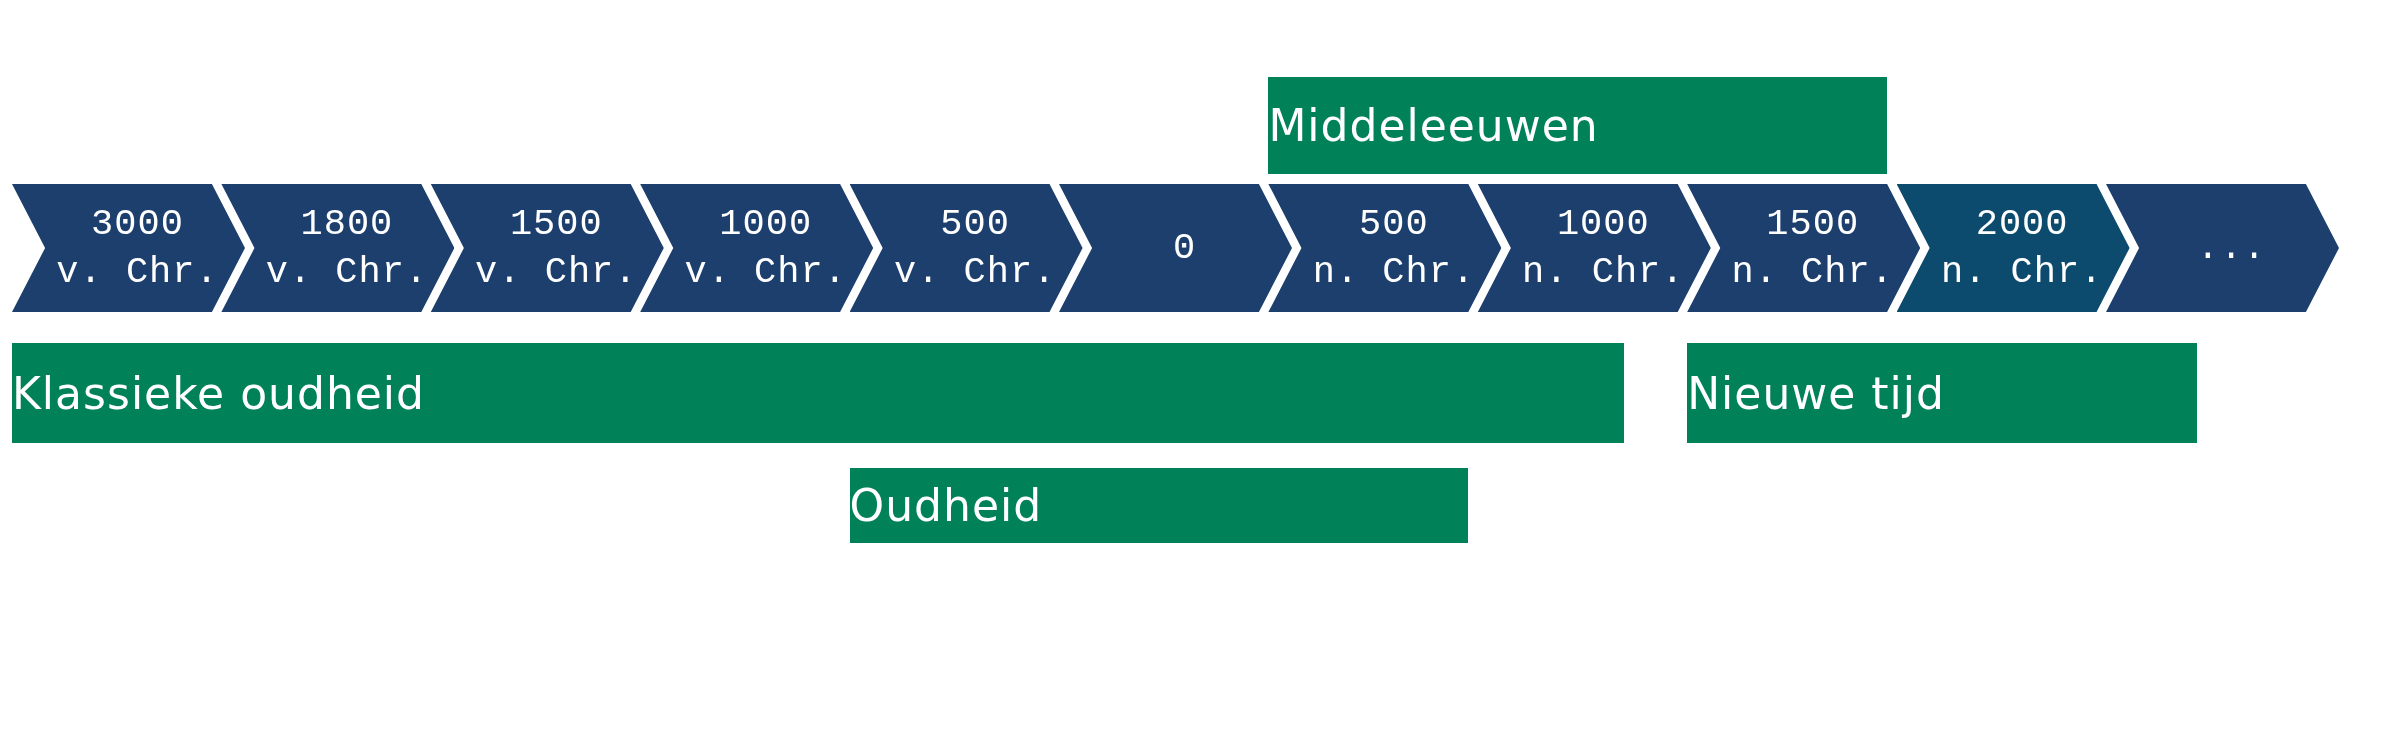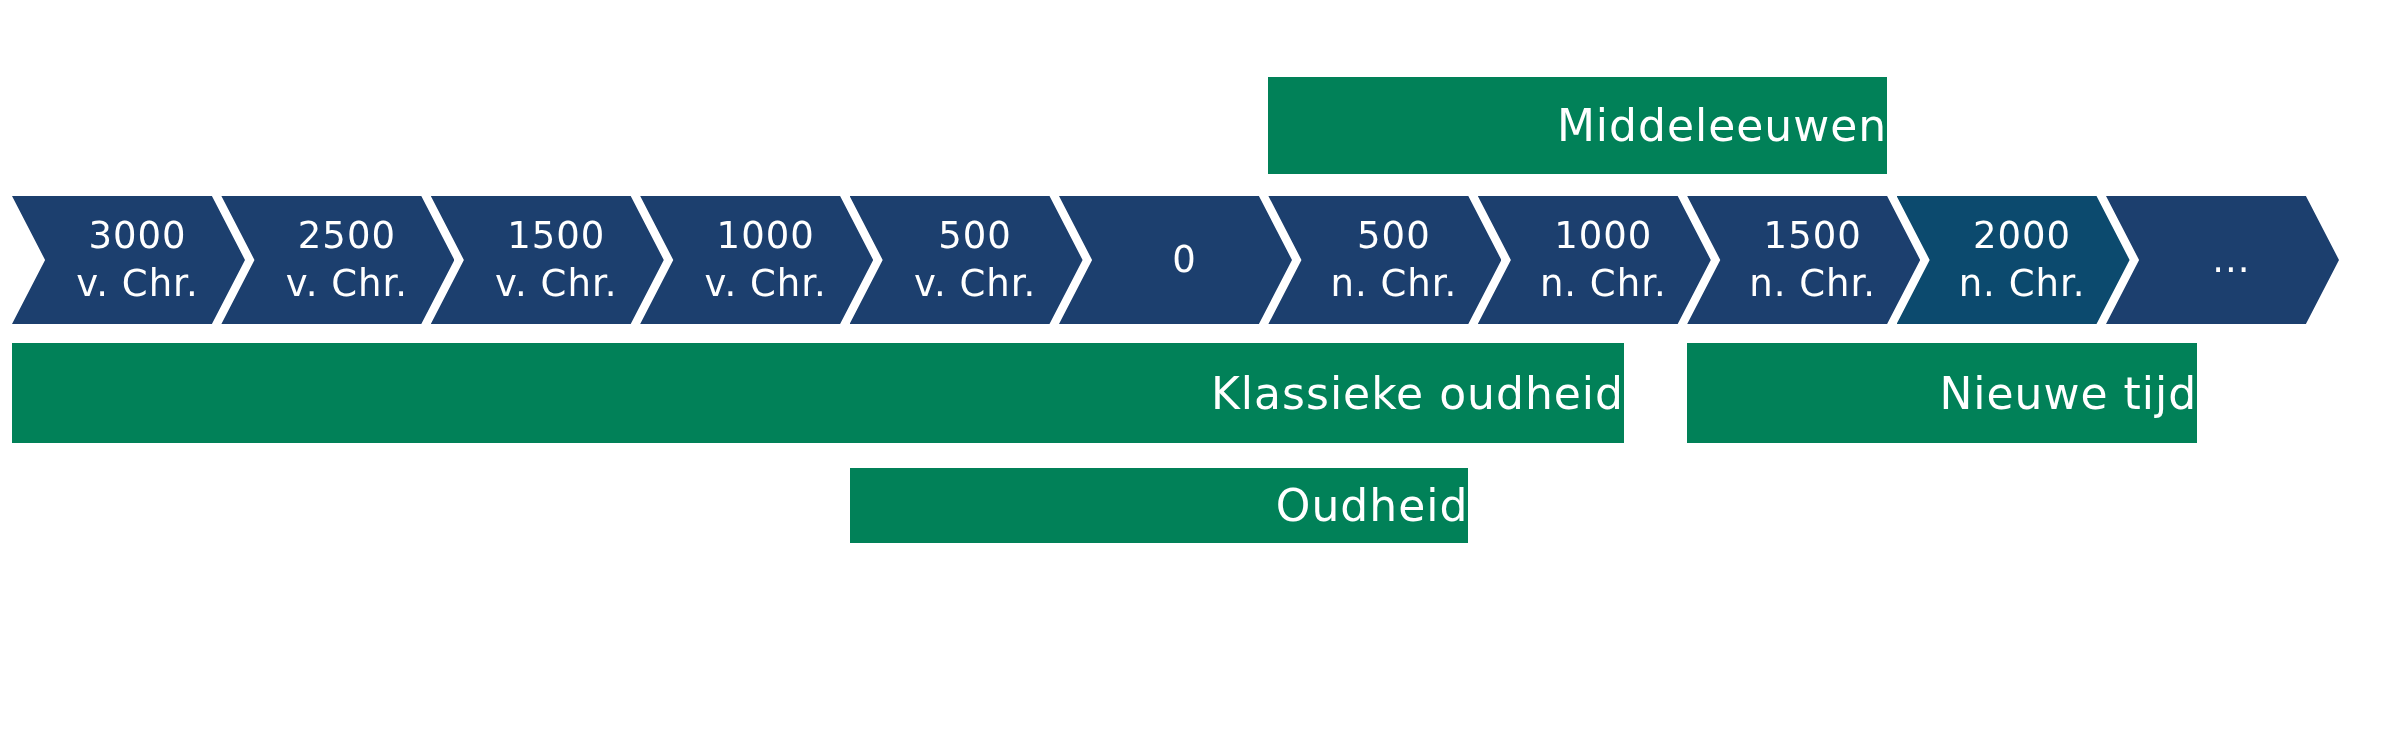--- a/index.html
+++ b/index.html
@@ -11,24 +11,25 @@
   #canvas {
     position: relative;
     width: 2392px;
     height: 748px;
     background: #ffffff;
     overflow: hidden;
   }
   
   .band {
     position: absolute;
-    top: 196px;
+    top: 184px;
     left: 0;
     height: 92px;
     width: 2392px;
+    font-family: Liberation Mono, monospace;
   }
   .seg {
     position: absolute;
     top: 0;
     width: 233px;
     height: 128px;
     clip-path: polygon(0 0, 85.8% 0, 100% 50%, 85.8% 100%, 0 100%, 14.2% 50%);
     display: flex;
     flex-direction: column;
     align-items: center;
@@ -49,42 +50,42 @@
     line-height: 48px;
     letter-spacing: 1px;
     white-space: nowrap;
   }
   .seg .era:empty { display: none; }
   
   .bar {
     position: absolute;
     display: flex;
     align-items: center;
-    justify-content: flex-end;
+    justify-content: flex-start;
     color: #ffffff;
     font-size: 44px;
     letter-spacing: 1px;
     white-space: nowrap;
   }
   .row-above  { top: 77px;  height: 97px;  }
   .row-below1 { top: 343px; height: 100px; }
   .row-below2 { top: 468px; height: 75px;  }
 </style>
 </head>
 <body>
 
 <div id="canvas">
   <div class="band">
   <div class="seg" style="left: 12px; background: rgb(28, 63, 110);">
     <div class="year">3000</div>
     <div class="era">v. Chr.</div>
   </div>
 
   <div class="seg" style="left: 221.4px; background: rgb(28, 63, 110);">
-    <div class="year">2500</div>
+    <div class="year">1800</div>
     <div class="era">v. Chr.</div>
   </div>
 
   <div class="seg" style="left: 430.8px; background: rgb(28, 63, 110);">
     <div class="year">1500</div>
     <div class="era">v. Chr.</div>
   </div>
 
   <div class="seg" style="left: 640.2px; background: rgb(28, 63, 110);">
     <div class="year">1000</div>

